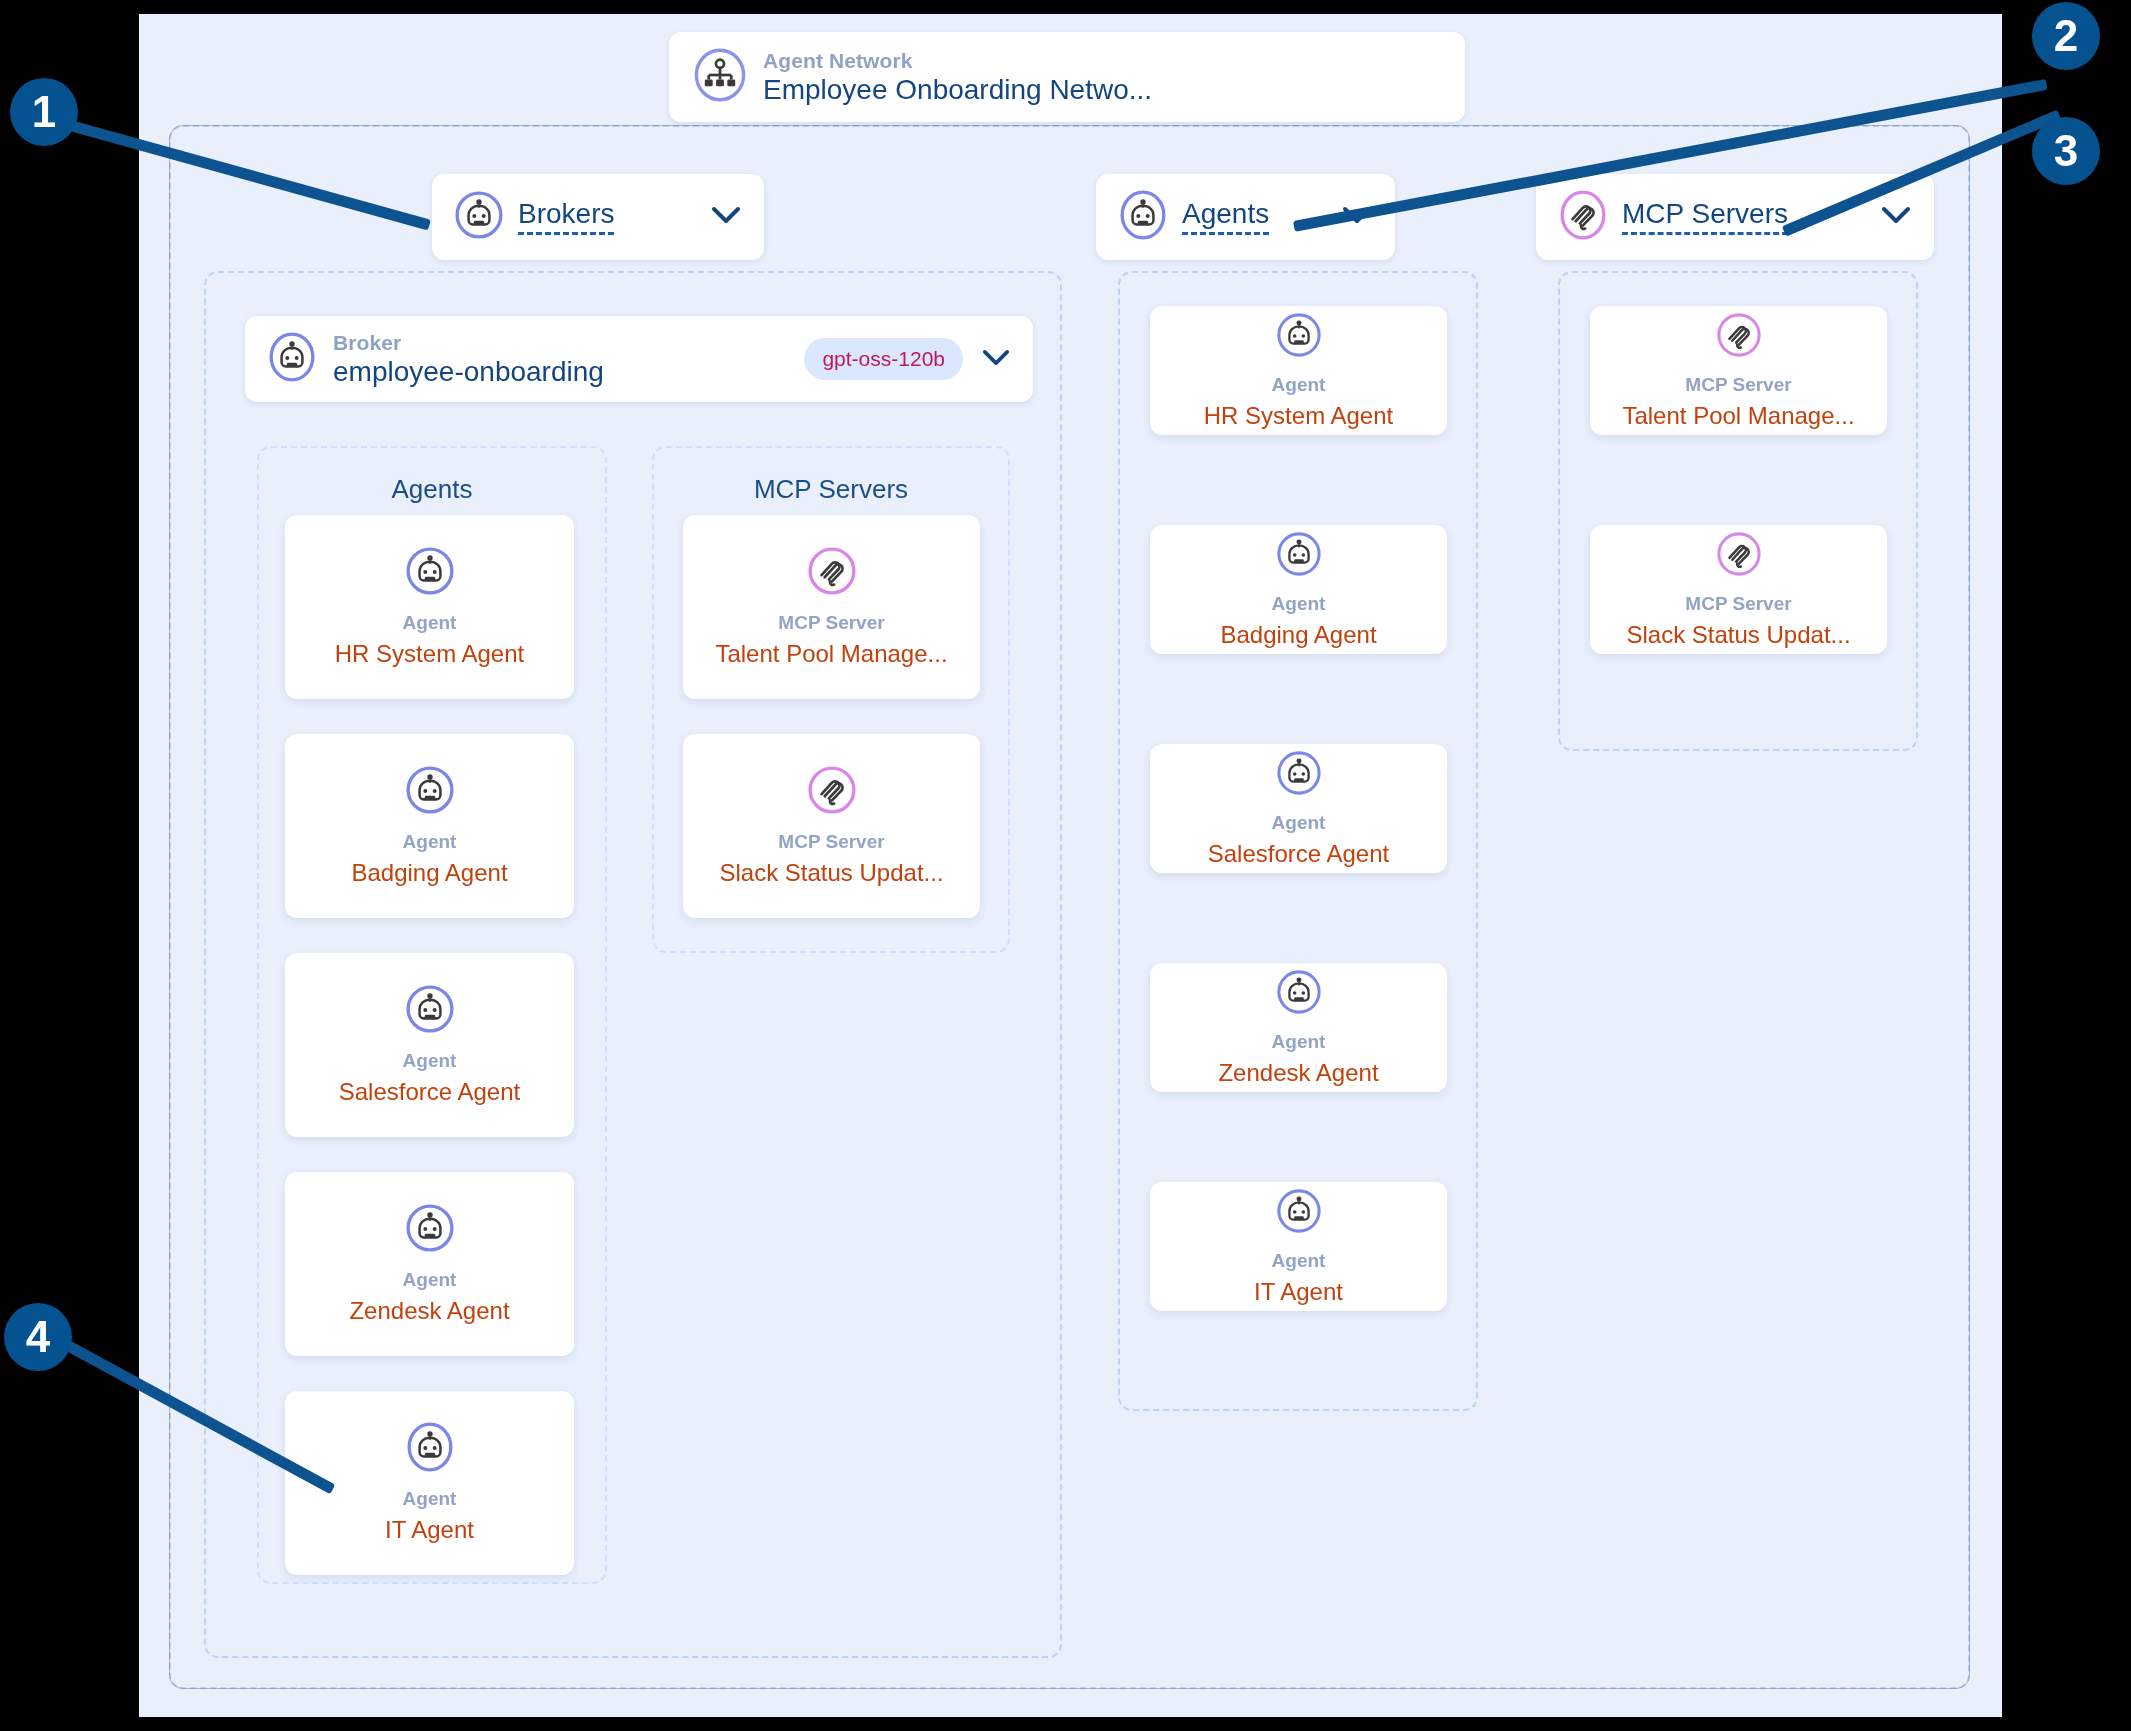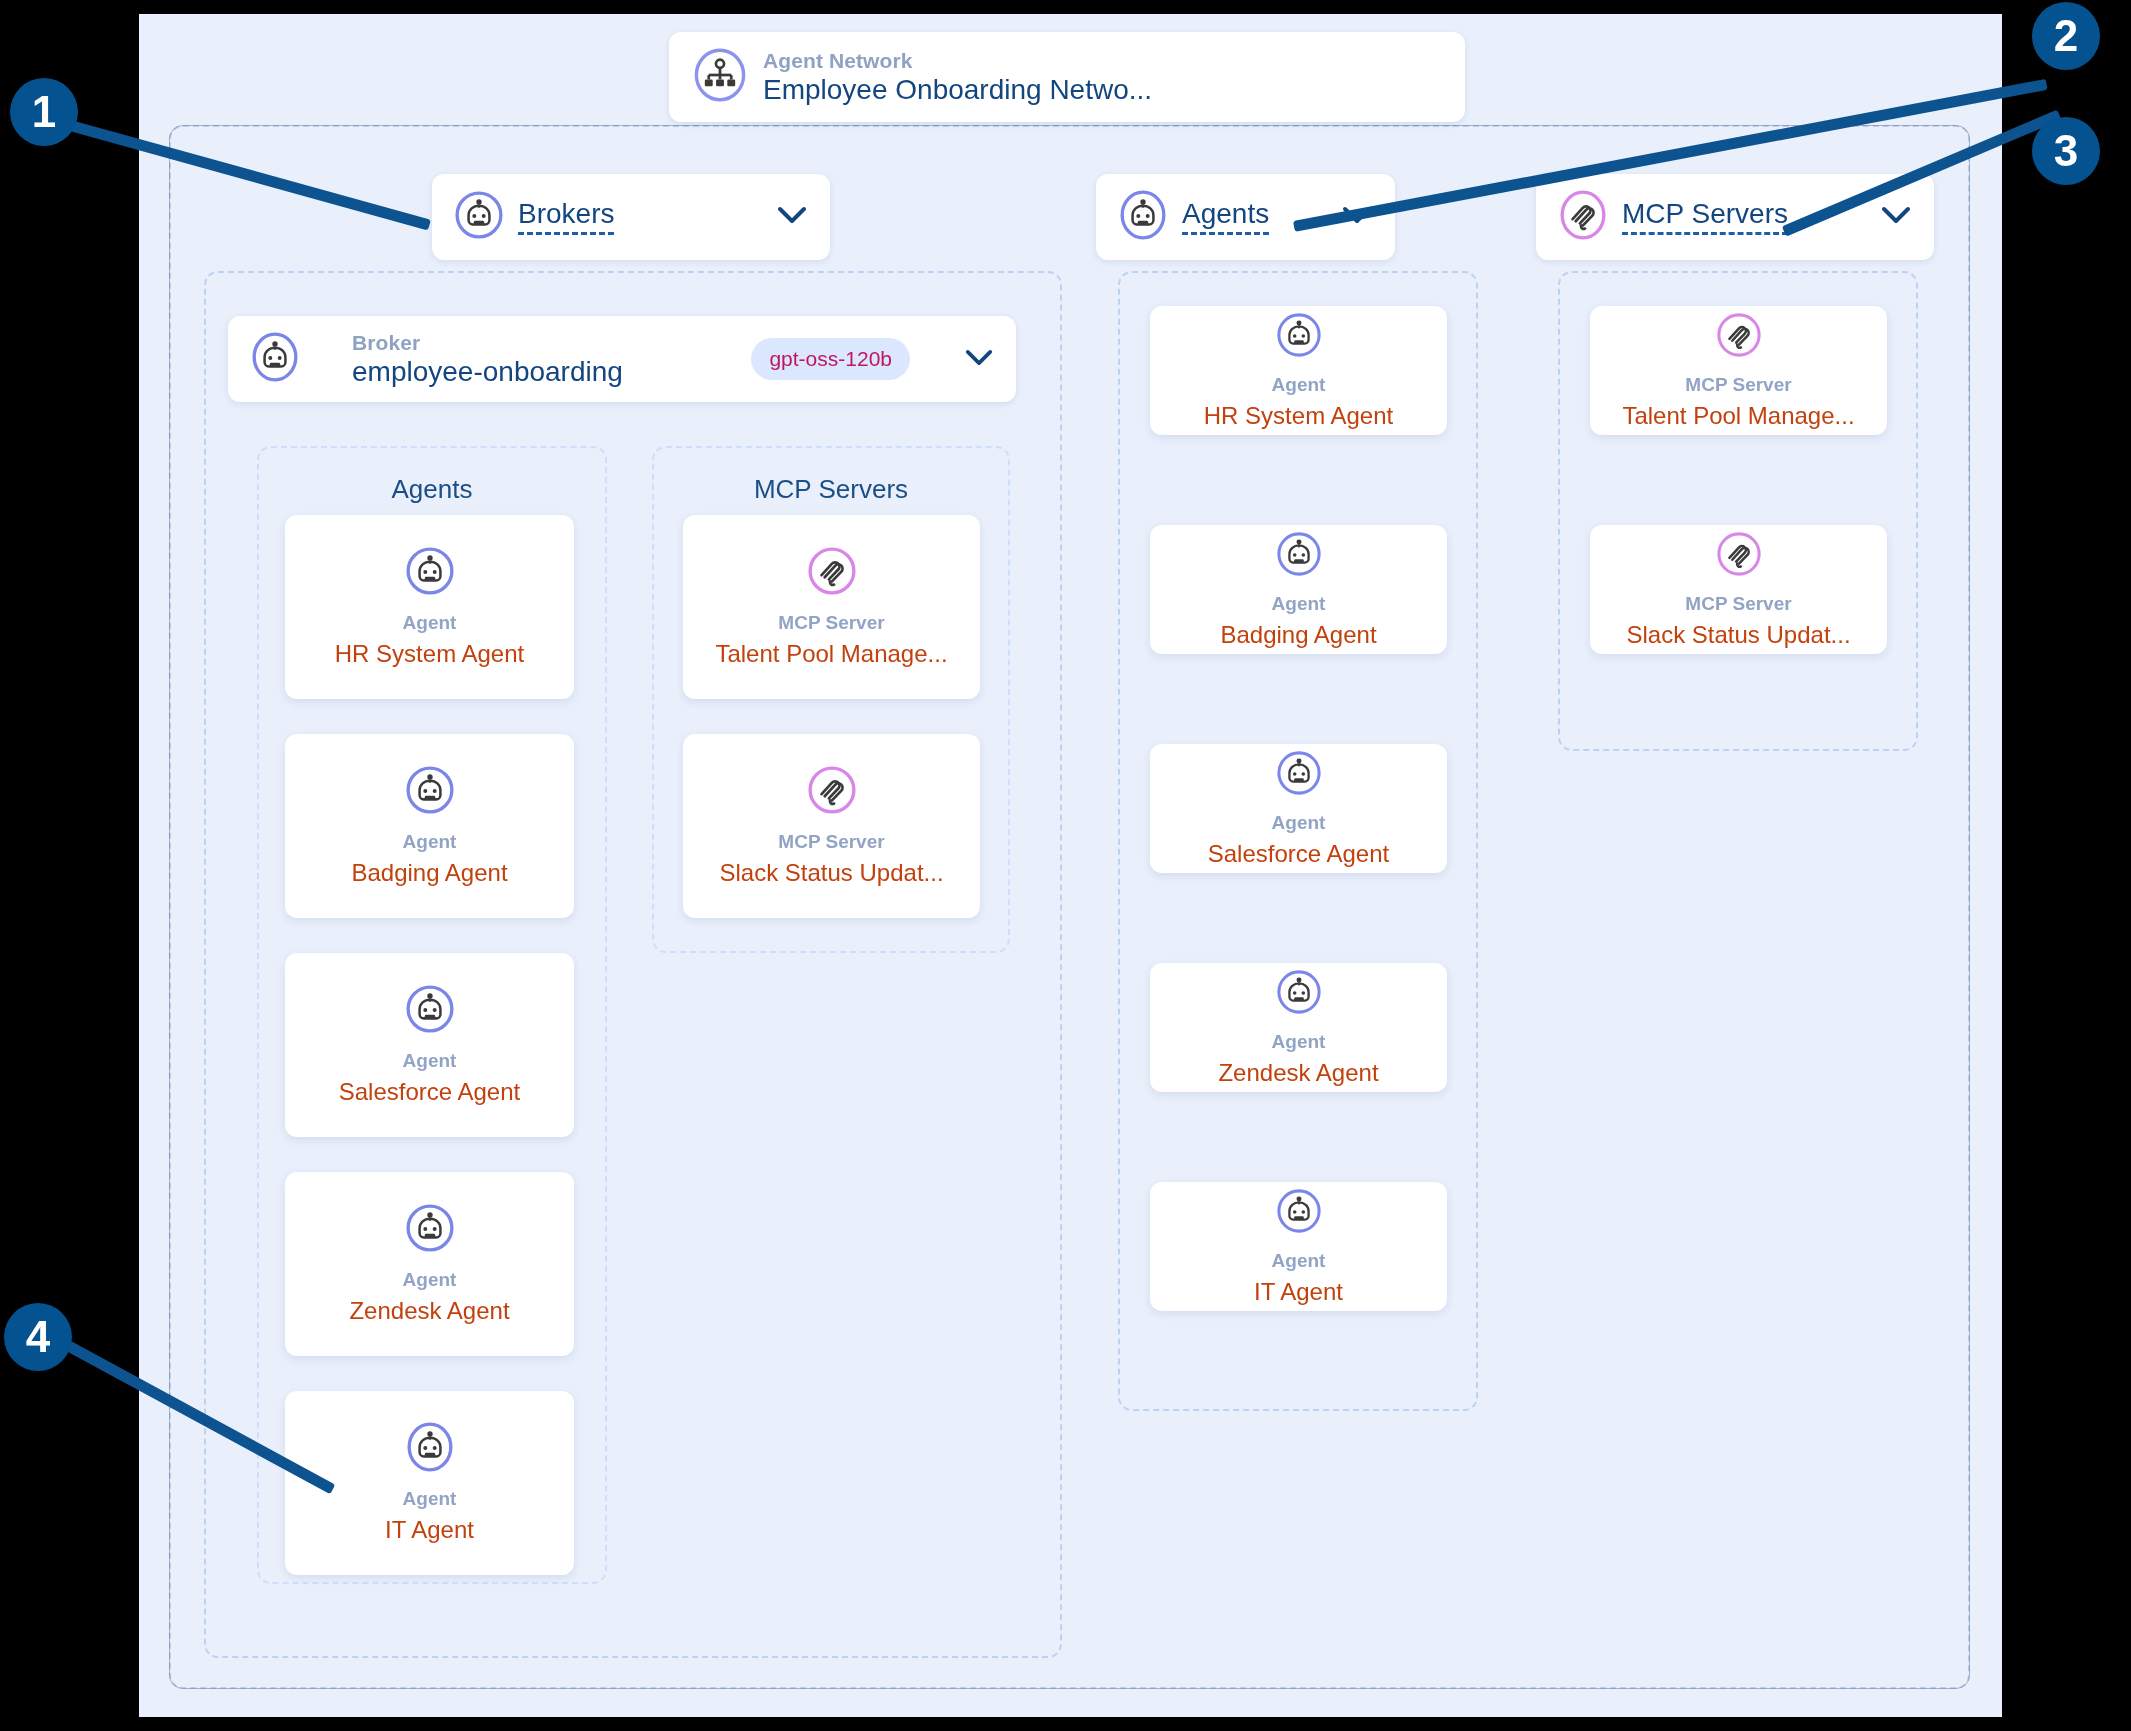--- a/index.html
+++ b/index.html
@@ -183,21 +183,21 @@
       </svg>
     </span>
     <div class="txt">
       <div class="kicker">Agent Network</div>
       <div class="network-title">Employee Onboarding Netwo...</div>
     </div>
   </div>
 
   <div class="canvas"></div>
 
-  <div class="group-header" style="left:432px; top:174px; width:398px;">
+  <div class="group-header" style="left:432px; top:174px; width:332px;">
     <span class="ico">
       <svg width="50" height="50" viewBox="0 0 48 48">
         <circle cx="24" cy="24" r="21" fill="none" stroke="#7b87e8" stroke-width="3.2"></circle>
         <circle cx="24" cy="11.5" r="2.6" fill="#3a3a3a"></circle>
         <line x1="24" y1="14" x2="24" y2="17" stroke="#3a3a3a" stroke-width="2.2"></line>
         <path d="M14 24a10 9 0 0 1 20 0v5a4 4 0 0 1-4 4H18a4 4 0 0 1-4-4z" fill="none" stroke="#3a3a3a" stroke-width="2.4"></path>
         <circle cx="19.5" cy="25" r="1.9" fill="#3a3a3a"></circle>
         <circle cx="28.5" cy="25" r="1.9" fill="#3a3a3a"></circle>
         <rect x="19" y="29.5" width="10" height="4" rx="1.4" fill="#3a3a3a"></rect>
       </svg>
@@ -205,21 +205,21 @@
     <span class="gh-label">Brokers</span>
     <span class="ico chev">
       <svg width="32" height="20" viewBox="0 0 32 20">
           <path d="M4 4 L16 16 L28 4" fill="none" stroke="#13467f" stroke-width="4" stroke-linecap="round" stroke-linejoin="round"></path>
         </svg>
     </span>
   </div>
 
   <div class="dashed-box" style="left:204px; top:271px; width:858px; height:1387px;"></div>
 
-  <div class="broker-card" style="left:228px; top:316px; width:788px; height:86px;gap:36px;">
+  <div class="broker-card" style="left:245px; top:316px; width:788px; height:86px;">
     <span class="ico">
       <svg width="50" height="50" viewBox="0 0 48 48">
         <ellipse cx="24" cy="24" rx="20" ry="22" fill="none" stroke="#7b87e8" stroke-width="3.2"></ellipse>
         <circle cx="24" cy="11.5" r="2.6" fill="#3a3a3a"></circle>
         <line x1="24" y1="14" x2="24" y2="17" stroke="#3a3a3a" stroke-width="2.2"></line>
         <path d="M14 24a10 9 0 0 1 20 0v5a4 4 0 0 1-4 4H18a4 4 0 0 1-4-4z" fill="none" stroke="#3a3a3a" stroke-width="2.4"></path>
         <circle cx="19.5" cy="25" r="1.9" fill="#3a3a3a"></circle>
         <circle cx="28.5" cy="25" r="1.9" fill="#3a3a3a"></circle>
         <rect x="19" y="29.5" width="10" height="4" rx="1.4" fill="#3a3a3a"></rect>
       </svg>

